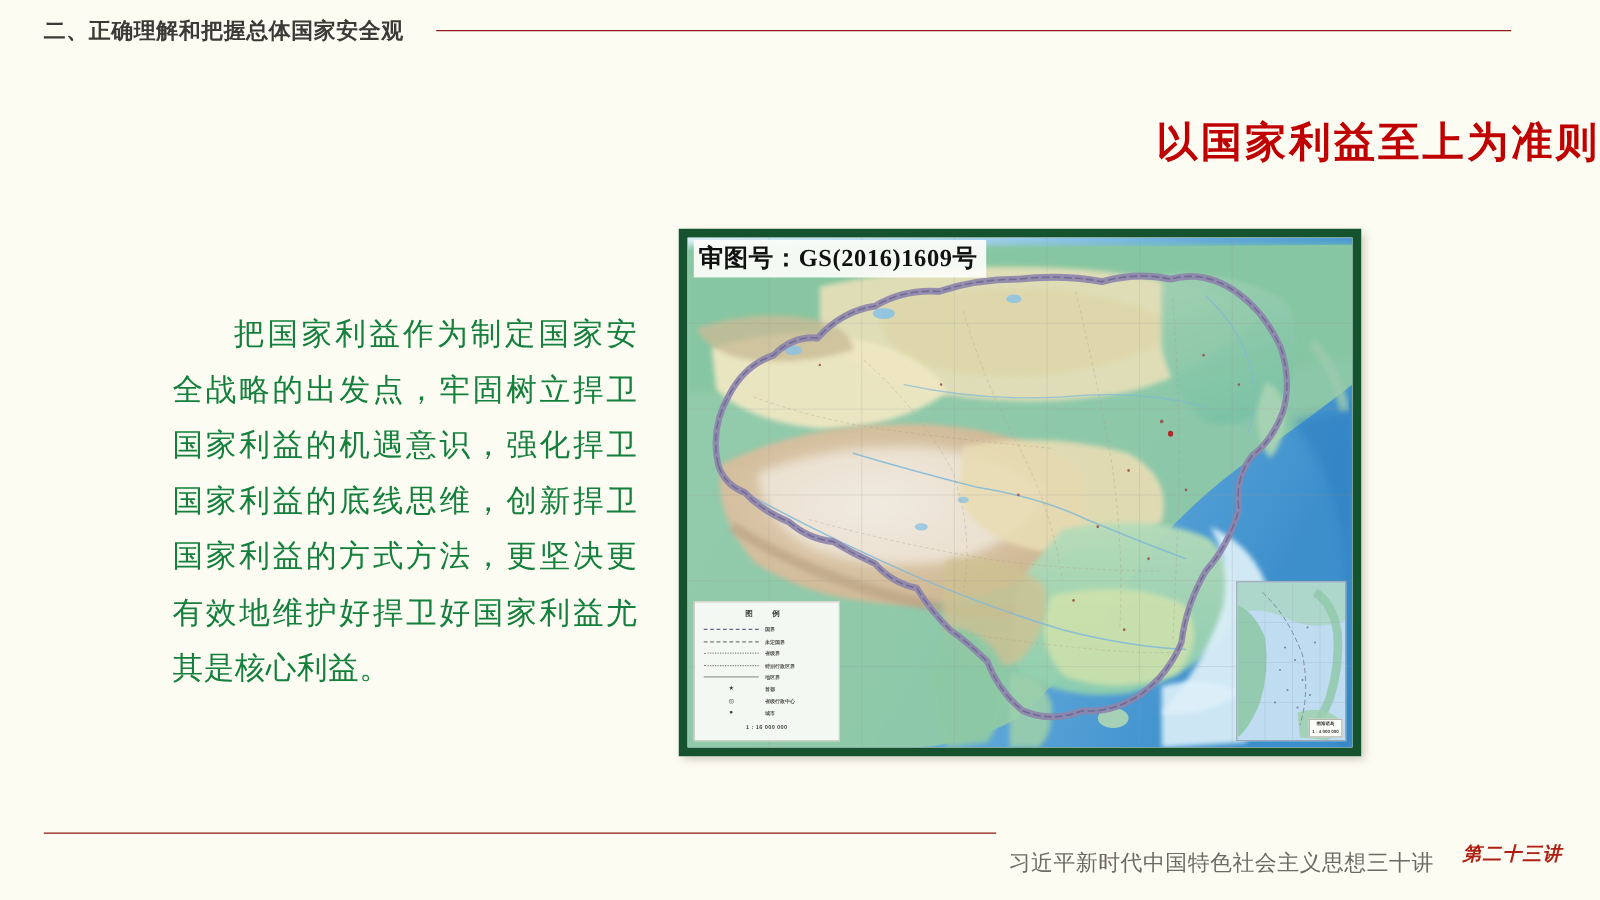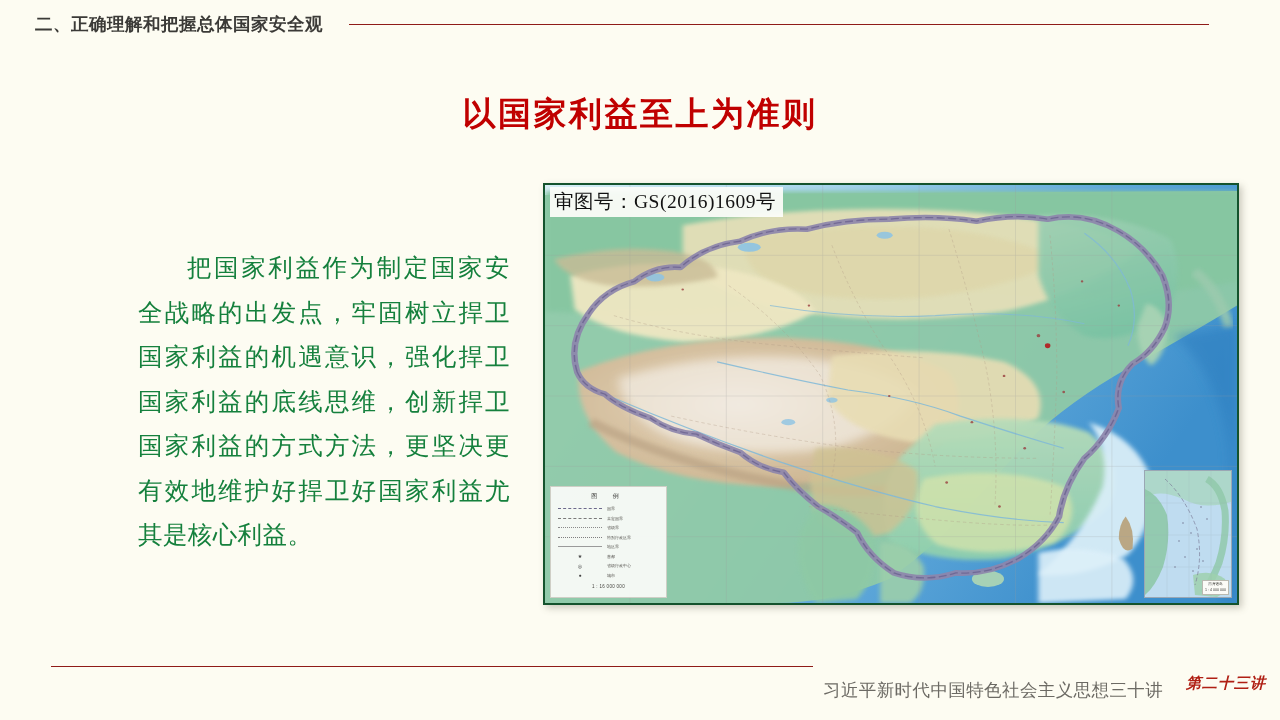--- a/index.html
+++ b/index.html
@@ -48,21 +48,21 @@
     width: 860px;
     flex: none;
   }
 
   
   .main-title {
     position: absolute;
     left: 0;
     top: 92px;
     width: 1280px;
-    text-align: center;
+    text-align: right;
     font-size: 33px;
     font-weight: bold;
     color: #c00000;
     letter-spacing: 2.5px;
     font-family: "Liberation Sans", "DejaVu Sans", sans-serif;
   }
 
   
   .body-col {
     position: absolute;
@@ -79,28 +79,29 @@
     text-justify: inter-ideograph;
     font-family: "Liberation Sans", "DejaVu Sans", sans-serif;
     letter-spacing: 0.4px;
   }
 
   
   .map-frame {
     position: absolute;
     left: 543px;
     top: 183px;
-    width: 696px;
+    width: 546px;
     height: 422px;
     background: #ffffff;
     padding: 0;
     box-shadow: 3px 3px 7px rgba(90, 85, 70, 0.30);
-    border: 2px solid #14532d;
+    border: 7px solid #14532d;
     box-sizing: border-box;
     overflow: hidden;
+    font-weight: bold;
   }
   .map-canvas {
     position: absolute;
     left: 0; top: 0;
     width: 100%;
     height: 100%;
     overflow: hidden;
   }
   .map-svg { display:block; width:100%; height:100%; }
 
@@ -193,21 +194,21 @@
     font-size: 3.6px;
     color: #3c3c38;
     padding: 1px 2px;
     line-height: 1.5;
     text-align: center;
   }
 
   
   .footer {
     position: absolute;
-    left: 16px;
+    left: 0;
     bottom: 0;
     width: 1232px;
     height: 64px;
   }
   .footer-rule {
     position: absolute;
     left: 35px;
     top: 10px;
     width: 762px;
     height: 0;

